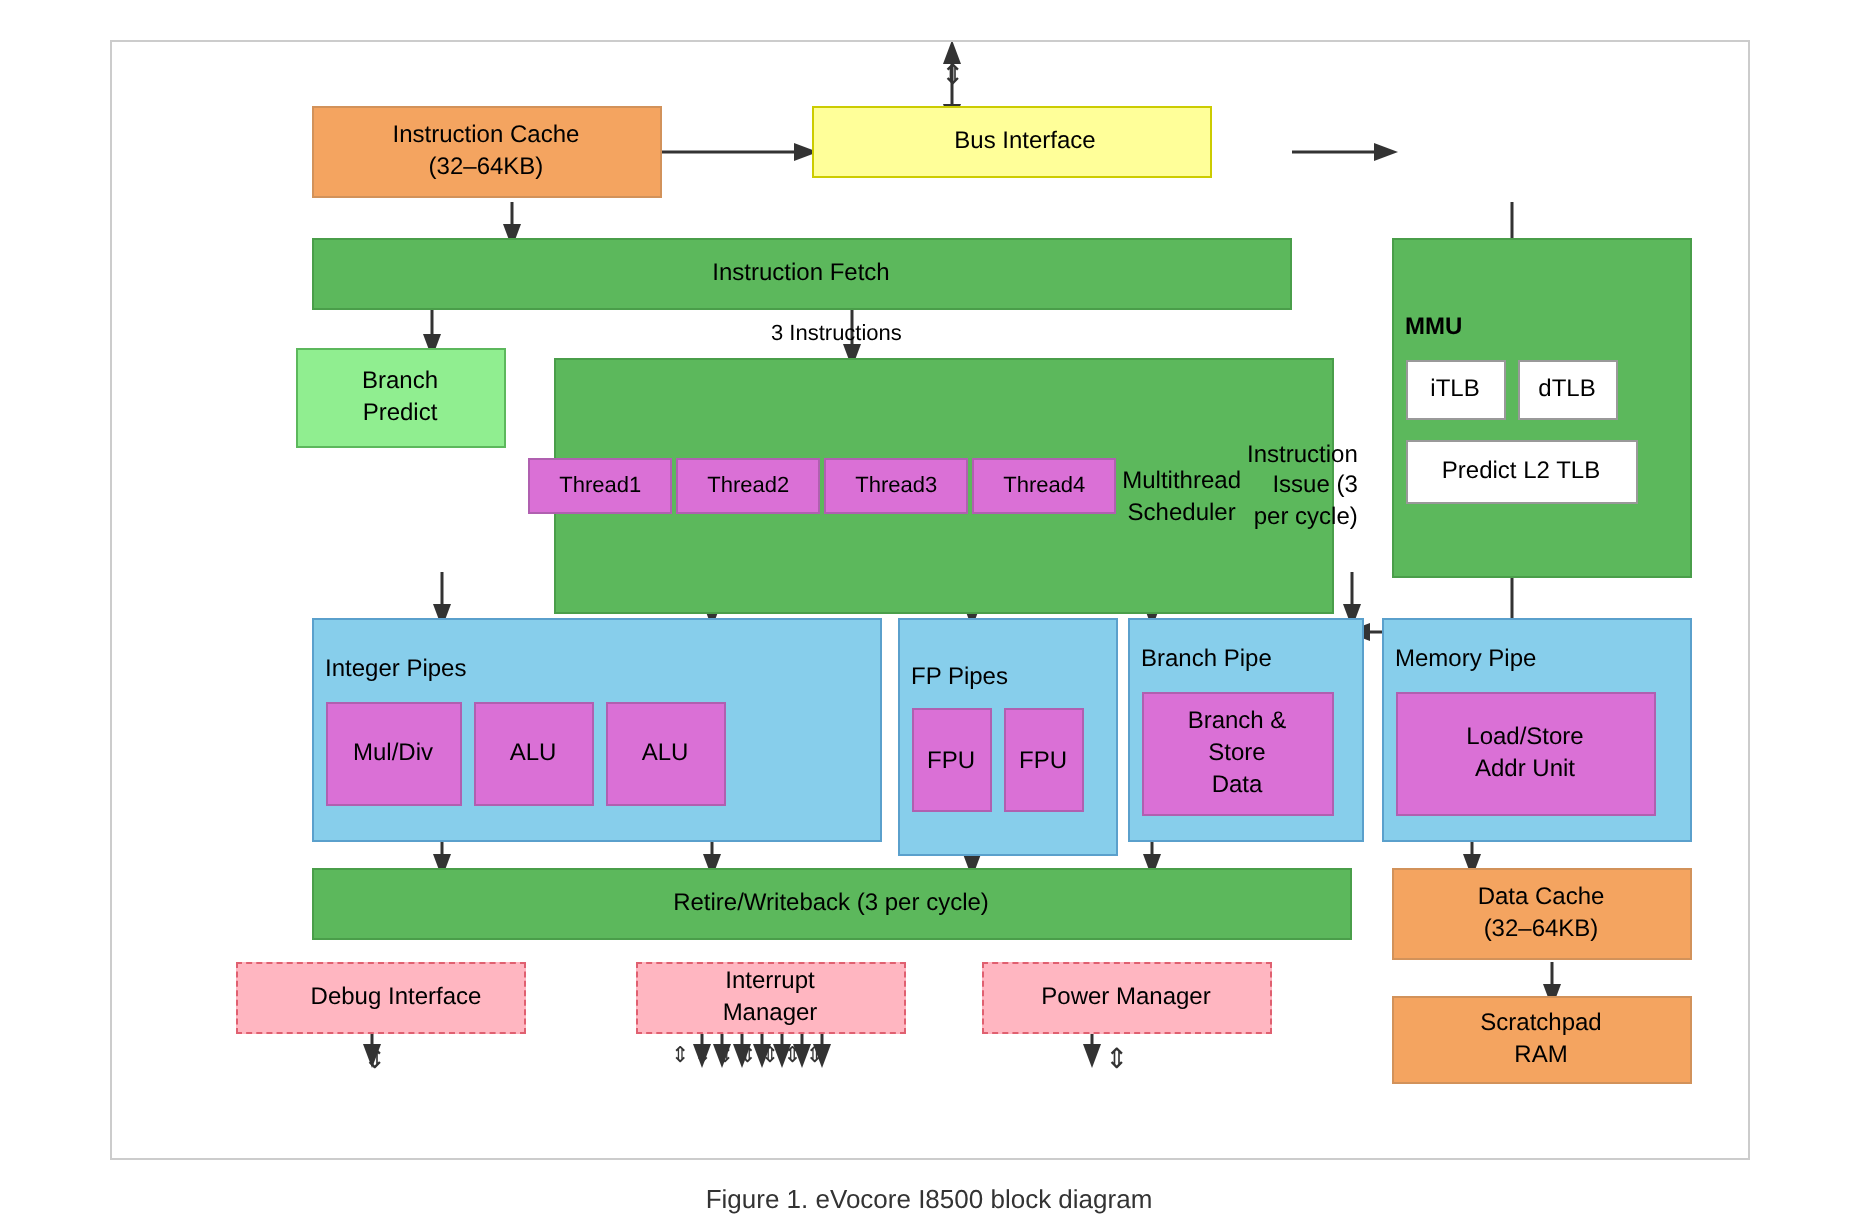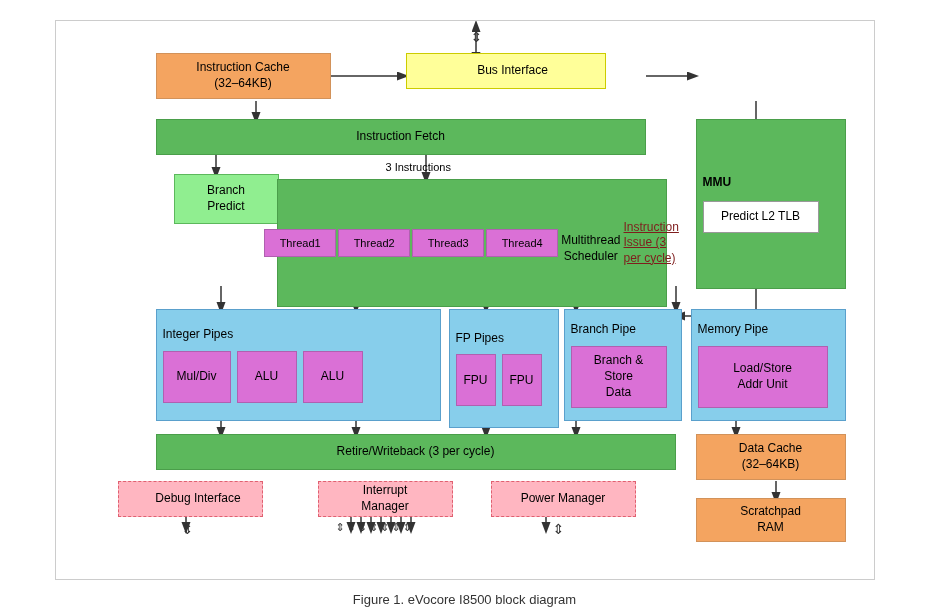--- a/index.html
+++ b/index.html
@@ -129,26 +129,34 @@
       <span style="white-space:pre-line;">Instruction Cache
 (32–64KB)</span>
     </div>
 
     <div class="box green-bg" style="left:100px; top:98px; width:490px; height:36px;">
       <span>Instruction Fetch</span>
     </div>
 
     <div class="box green-bg" style="left:640px; top:98px; width:150px; height:170px; flex-direction:column; align-items:flex-start; padding:6px; gap:6px;">
       <span style="font-weight:bold; align-self:flex-start;">MMU</span>
+      <div style="display:flex; gap:6px; margin-top:2px;">
+        <div class="box white-inner" style="position:relative; width:50px; height:30px;">
+          <span>iTLB</span>
+        </div>
+        <div class="box white-inner" style="position:relative; width:50px; height:30px;">
+          <span>dTLB</span>
+        </div>
+      </div>
       <div class="box white-inner" style="position:relative; width:116px; height:32px; margin-top:4px;">
         <span>Predict L2 TLB</span>
       </div>
     </div>
 
-    <div class="box light-green-bg" style="left:118px; top:153px; width:105px; height:50px; white-space:pre-line;">
+    <div class="box light-green-bg" style="left:92px; top:153px; width:105px; height:50px; white-space:pre-line;">
       <span style="white-space:pre-line;">Branch
 Predict</span>
     </div>
 
     <div style="position:absolute; left:330px; top:140px; font-size:11px;">
       <span>3 Instructions</span>
     </div>
 
     <div class="box green-bg" style="left:221px; top:158px; width:390px; height:128px; padding:4px; gap:3px;">
 
@@ -162,21 +170,21 @@
         <div class="box purple-bg" style="position:relative; width:72px; height:28px; font-size:11px;">
           <span>Thread3</span>
         </div>
         <div class="box purple-bg" style="position:relative; width:72px; height:28px; font-size:11px;">
           <span>Thread4</span>
         </div>
       </div>
       <div style="color:#000; font-size:12px; text-align:center;margin-top:12px;">
         <span>Multithread Scheduler</span>
       </div>
-      <div style="color:#7f1d1d; font-size:12px; text-align:left;text-decoration:underline;">
+      <div style="color:#000000; font-size:12px; text-align:right;">
         <span>Instruction Issue (3 per cycle)</span>
       </div>
     </div>
 
     <div class="box blue-bg" style="left:100px; top:288px; width:285px; height:112px; flex-direction:column; align-items:flex-start; padding:6px; gap:4px;">
       <span style="font-size:12px;">Integer Pipes</span>
       <div style="display:flex; gap:6px; margin-top:4px;">
         <div class="box purple-bg" style="position:relative; width:68px; height:52px; font-size:12px;">
           <span>Mul/Div</span>
         </div>

